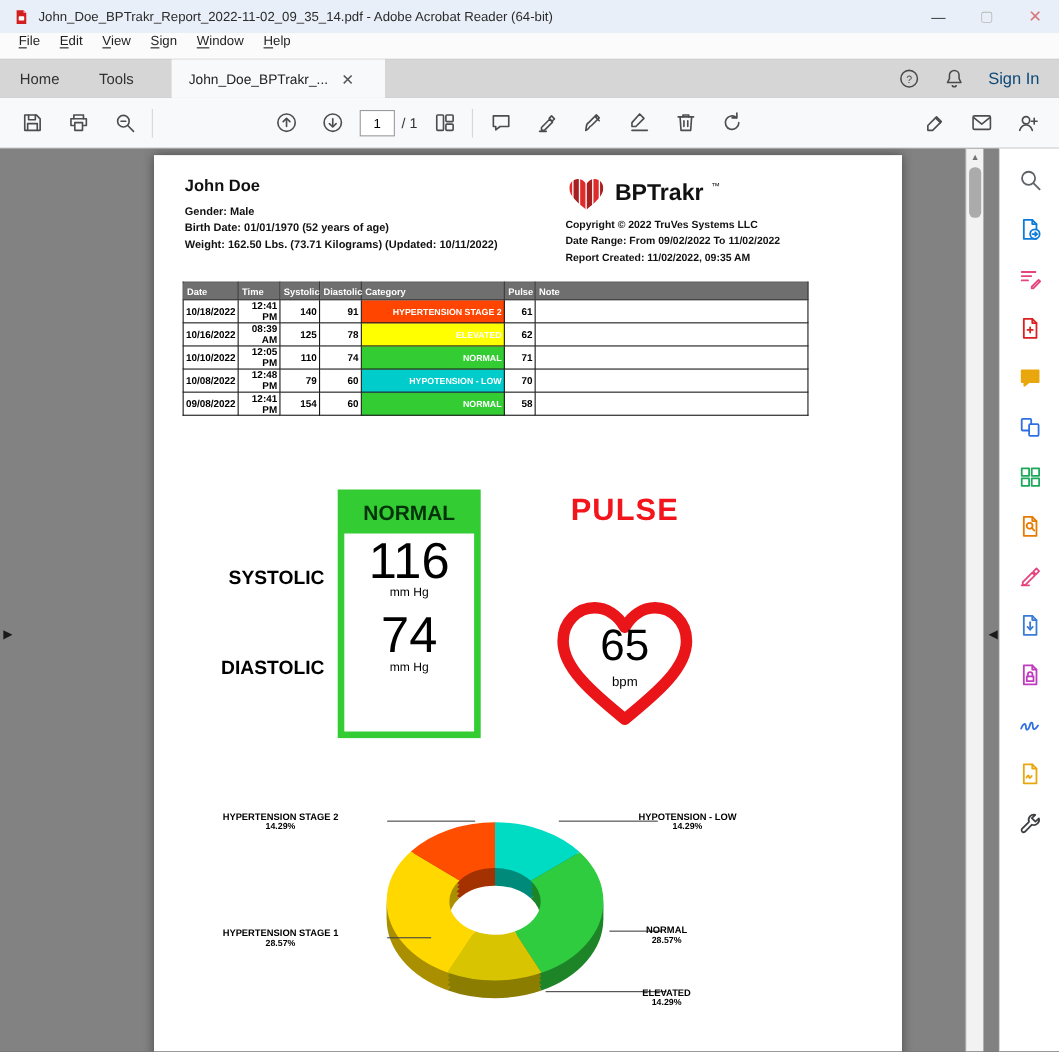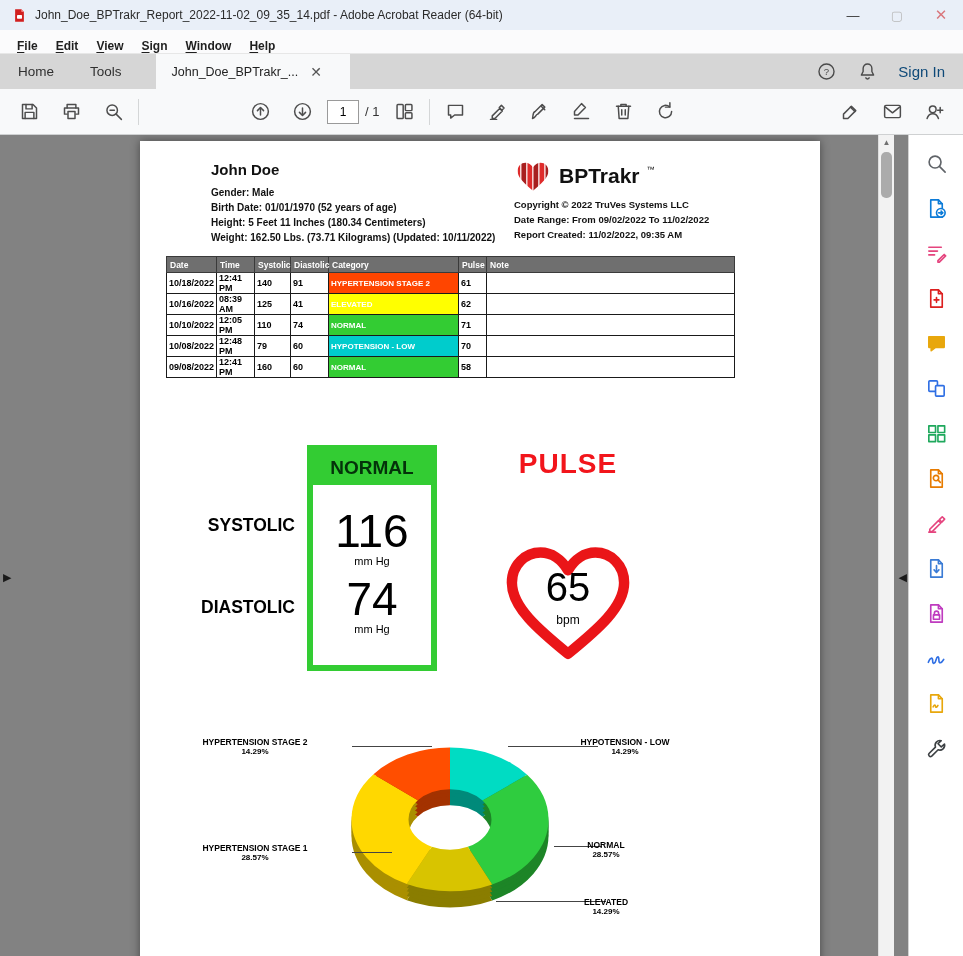--- a/index.html
+++ b/index.html
@@ -6,22 +6,22 @@
   #app{position:relative;width:963px;height:956px;background:#828282;overflow:hidden;
        font-family:"Liberation Sans","DejaVu Sans",sans-serif;-webkit-font-smoothing:antialiased;}
   
   .titlebar{height:30px;background:#e9eff8;display:flex;align-items:center;padding:0 0 0 12px;gap:8px;
             font-size:12px;color:#2b2b2b;}
   .winbtns{margin-left:auto;display:flex;height:30px;}
   .winbtn{width:44px;height:30px;display:flex;align-items:center;justify-content:center;font-size:13px;}
   .winbtn.min{color:#333}
   .winbtn.max{color:#b9b9b9}
   .winbtn.close{color:#d9767c;font-size:15px}
-  .menubar{height:23px;background:#fbfbfc;border-bottom:1px solid #e7e7e7;display:flex;align-items:flex-end;
-           padding-left:8px;font-size:12px;color:#1f1f1f;font-weight:bold;}
+  .menubar{height:23px;background:#fbfbfc;border-bottom:1px solid #e7e7e7;display:flex;align-items:flex-start;
+           padding-left:8px;font-size:12px;color:#1f1f1f;}
   .menu-item{padding:0 9px;cursor:default;}
   .menu-item u{text-underline-offset:2px;}
   .tabbar{height:35px;background:#d6d6d6;display:flex;align-items:stretch;font-size:13.5px;color:#303030;}
   .shelf-tab{display:flex;align-items:center;padding:0 18px;}
   .doc-tab{background:#f8f9fa;display:flex;align-items:center;gap:12px;padding:0 10px 0 16px;
            min-width:168px;font-size:12.5px;margin-left:16px;color:#222;}
   .tab-close{color:#555;font-size:14px;line-height:14px;}
   .tabbar-right{margin-left:auto;display:flex;align-items:center;gap:20px;padding-right:18px;}
   .signin{color:#0e4978;font-size:15px;}
   .toolbar{height:45px;background:#f8f9fa;border-bottom:1px solid #cfd1d2;display:flex;align-items:center;
@@ -45,45 +45,45 @@
   .handle{position:absolute;font-size:11px;color:#1a1a1a;top:437px;line-height:11px;}
   .handle.left{left:3px}
   .handle.right{right:1px}
   .toolpane{width:55px;background:#ffffff;border-left:1px solid #d2d2d2;display:flex;flex-direction:column;
             align-items:center;padding-top:12px;gap:13px;box-sizing:border-box;}
   .tool{width:32px;height:32px;display:flex;align-items:center;justify-content:center;}
   .tool svg{width:23px;height:23px;}
   
   .page{position:absolute;left:140px;top:6px;width:680px;height:870px;background:#fff;
         box-shadow:0 0 9px rgba(0,0,0,.45);}
-  .patient{position:absolute;left:28px;top:20px;color:#111;margin-left:43px;}
+  .patient{position:absolute;left:28px;top:20px;color:#111;}
   .patient .name{font-size:15px;font-weight:bold;margin-bottom:7px;}
   .patient .line{font-size:10px;font-weight:bold;line-height:15px;}
   .brand{position:absolute;left:374px;top:14px;color:#111;}
   .logo-row{display:flex;align-items:center;gap:7px;height:42px;text-align:center;}
   .logo-name{font-size:21px;font-weight:bold;}
   .logo-tm{font-size:8px;vertical-align:top;position:relative;top:-7px;}
   .brand .line{font-size:9.5px;font-weight:bold;line-height:15px;}
   .bp-table{position:absolute;left:26px;top:115px;width:568px;border-collapse:collapse;table-layout:fixed;}
   .bp-table th{background:#6f6f6f;color:#fff;font-size:8.5px;text-align:left;padding:2px 3px;
                border:1px solid #3a3a3a;font-weight:bold;height:11px;}
-  .bp-table td{border:1px solid #1a1a1a;font-size:9px;font-weight:bold;text-align:left;height:16px;
+  .bp-table td{border:1px solid #1a1a1a;font-size:9px;font-weight:bold;text-align:right;height:16px;
                padding:0 2px;color:#000;background:#fff;}
   .bp-table td.cat{color:#fff;font-size:8px;}
   .section-title{position:absolute;top:256px;left:0;width:100%;text-align:center;font-size:15.5px;color:#222;}
   .syslabel,.dialabel{position:absolute;left:0;width:155px;text-align:right;font-size:17.5px;
                       font-weight:bold;color:#000;}
   .syslabel{top:374px;}
   .dialabel{top:456px;}
   .green-box{position:absolute;left:167px;top:304px;width:130px;height:226px;background:#33cc33;
              padding:6px;box-sizing:border-box;display:flex;flex-direction:column;}
   .gb-label{height:34px;display:flex;align-items:center;justify-content:center;font-size:19px;
             font-weight:bold;color:#04320a;}
   .gb-inner{flex:1;background:#fff;display:flex;flex-direction:column;align-items:center;
-            justify-content:center;}
+            }
   .gb-num{font-size:46px;line-height:48px;color:#000;}
   .gb-unit{font-size:11px;color:#000;margin-bottom:8px;}
   .pulse-title{position:absolute;left:348px;top:302px;width:160px;text-align:center;font-size:28px;
                font-weight:bold;color:#f2151b;line-height:41px;letter-spacing:1px;}
   .heart-wrap{position:absolute;left:362px;top:398px;width:132px;height:124px;}
   .heart-wrap svg{position:absolute;left:0;top:0;width:132px;height:124px;}
   .heart-num{position:absolute;left:0;width:100%;top:26px;text-align:center;font-size:40px;color:#000;}
   .heart-unit{position:absolute;left:0;width:100%;top:74px;text-align:center;font-size:12px;color:#000;}
   
   .chart{position:absolute;left:0;top:592px;width:680px;height:205px;}
@@ -277,21 +277,20 @@
 
   <div class="workspace">
     <div class="docarea">
 
       <div class="page">
 
         <div class="patient">
           <div class="name">John Doe</div>
           <div class="line">Gender: Male</div>
           <div class="line">Birth Date: 01/01/1970 (52 years of age)</div>
-          <div class="line">Height: 5 Feet 11 Inches (180.34 Centimeters)</div>
           <div class="line">Weight: 162.50 Lbs. (73.71 Kilograms) (Updated: 10/11/2022)</div>
         </div>
 
         <div class="brand">
           <div class="logo-row">
             <svg width="38" height="34" viewBox="0 0 24 22">
               <defs>
                 <clipPath id="hclip">
                   <path d="M12 20.5C6.8 16.2 2 12.2 2 7.8 2 4.6 4.4 2.4 7.1 2.4c2 0 3.7 1.1 4.9 3 1.2-1.9 2.9-3 4.9-3C19.6 2.4 22 4.6 22 7.8c0 4.4-4.8 8.4-10 12.7z"></path>
                 </clipPath>
@@ -341,21 +340,21 @@
                 <td>140</td>
                 <td>91</td>
                 <td class="cat" style="background: rgb(255, 69, 0);">HYPERTENSION STAGE 2</td>
                 <td>61</td>
                 <td></td>
               </tr>
               <tr>
                 <td>10/16/2022</td>
                 <td>08:39 AM</td>
                 <td>125</td>
-                <td>41</td>
+                <td>78</td>
                 <td class="cat" style="background: rgb(255, 255, 0);">ELEVATED</td>
                 <td>62</td>
                 <td></td>
               </tr>
               <tr>
                 <td>10/10/2022</td>
                 <td>12:05 PM</td>
                 <td>110</td>
                 <td>74</td>
                 <td class="cat" style="background: rgb(51, 204, 51);">NORMAL</td>
@@ -367,21 +366,21 @@
                 <td>12:48 PM</td>
                 <td>79</td>
                 <td>60</td>
                 <td class="cat" style="background: rgb(0, 204, 204);">HYPOTENSION - LOW</td>
                 <td>70</td>
                 <td></td>
               </tr>
               <tr>
                 <td>09/08/2022</td>
                 <td>12:41 PM</td>
-                <td>160</td>
+                <td>154</td>
                 <td>60</td>
                 <td class="cat" style="background: rgb(51, 204, 51);">NORMAL</td>
                 <td>58</td>
                 <td></td>
               </tr>
             </tbody>
         </table>
 
 
         <div class="syslabel">SYSTOLIC</div>

